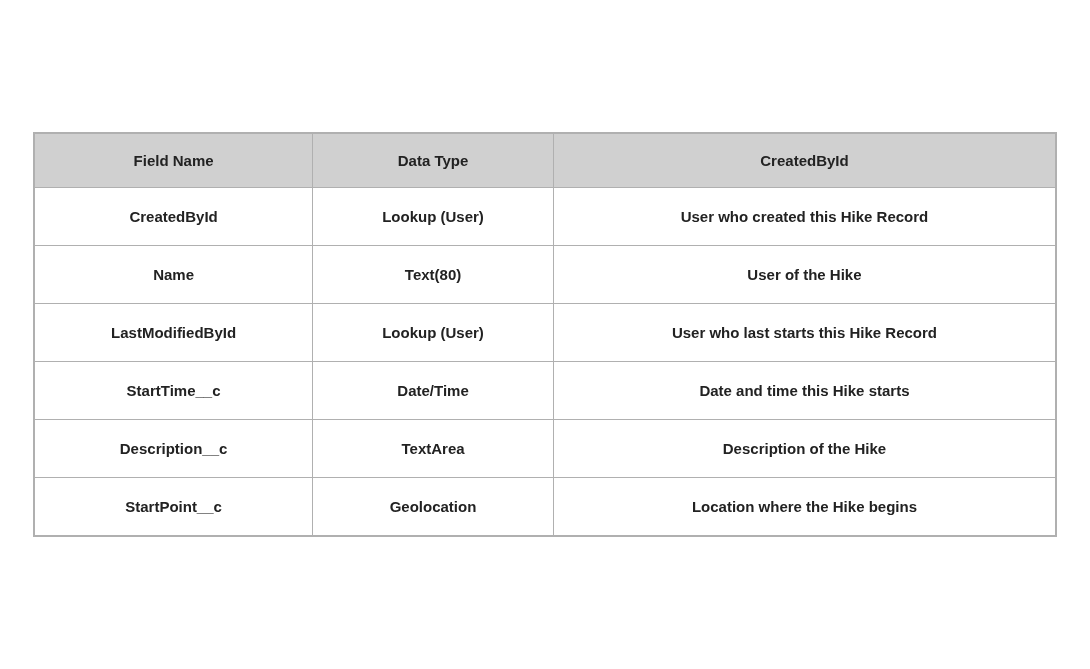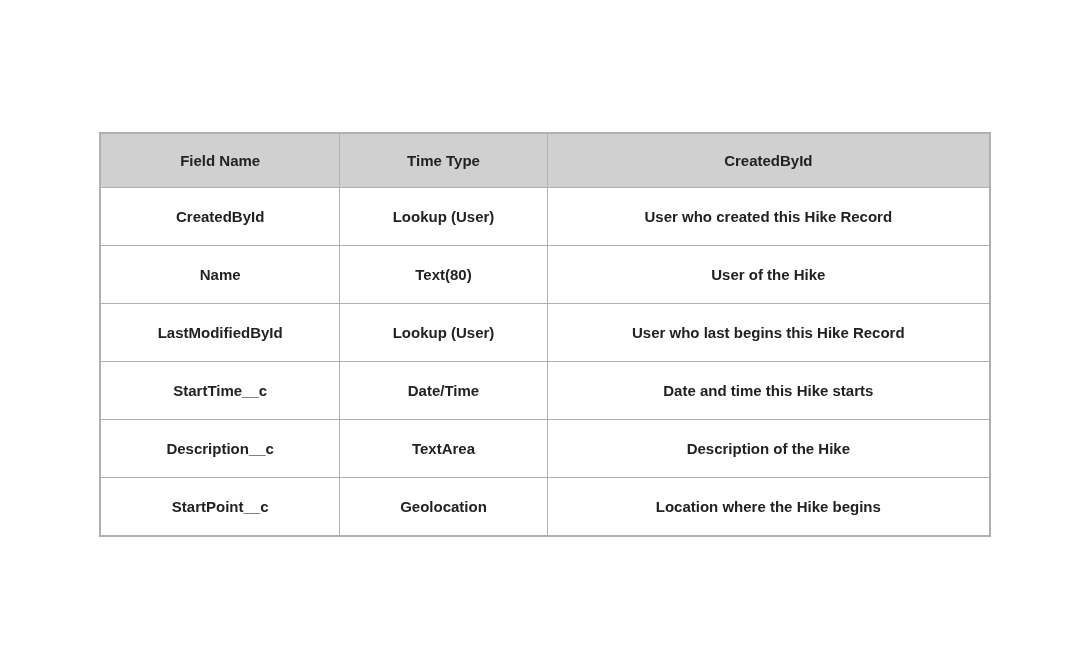--- a/index.html
+++ b/index.html
@@ -13,21 +13,21 @@
       font-family: Arial, Helvetica, sans-serif;
       font-size: 15px;
       display: flex;
       justify-content: center;
       align-items: center;
       min-height: 669px;
       width: 1090px;
     }
 
     .table-container {
-      width: 892px;
+      width: 1024px;
       border-collapse: collapse;
       border: 1px solid #b0b0b0;
     }
 
     table {
       width: 100%;
       border-collapse: collapse;
     }
 
     thead tr th {
@@ -64,39 +64,39 @@
     }
   </style>
 </head>
 <body>
 
 <div class="table-container">
   <table>
     <thead>
       <tr>
         <th>Field Name</th>
-        <th>Time Type</th>
+        <th>Data Type</th>
         <th>CreatedById</th>
       </tr>
     </thead>
     <tbody id="table-body">
     <tr>
           <td>CreatedById</td>
           <td>Lookup (User)</td>
           <td>User who created this Hike Record</td>
         </tr>
         <tr>
           <td>Name</td>
           <td>Text(80)</td>
           <td>User of the Hike</td>
         </tr>
         <tr>
           <td>LastModifiedById</td>
           <td>Lookup (User)</td>
-          <td>User who last begins this Hike Record</td>
+          <td>User who last starts this Hike Record</td>
         </tr>
         <tr>
           <td>StartTime__c</td>
           <td>Date/Time</td>
           <td>Date and time this Hike starts</td>
         </tr>
         <tr>
           <td>Description__c</td>
           <td>TextArea</td>
           <td>Description of the Hike</td>

